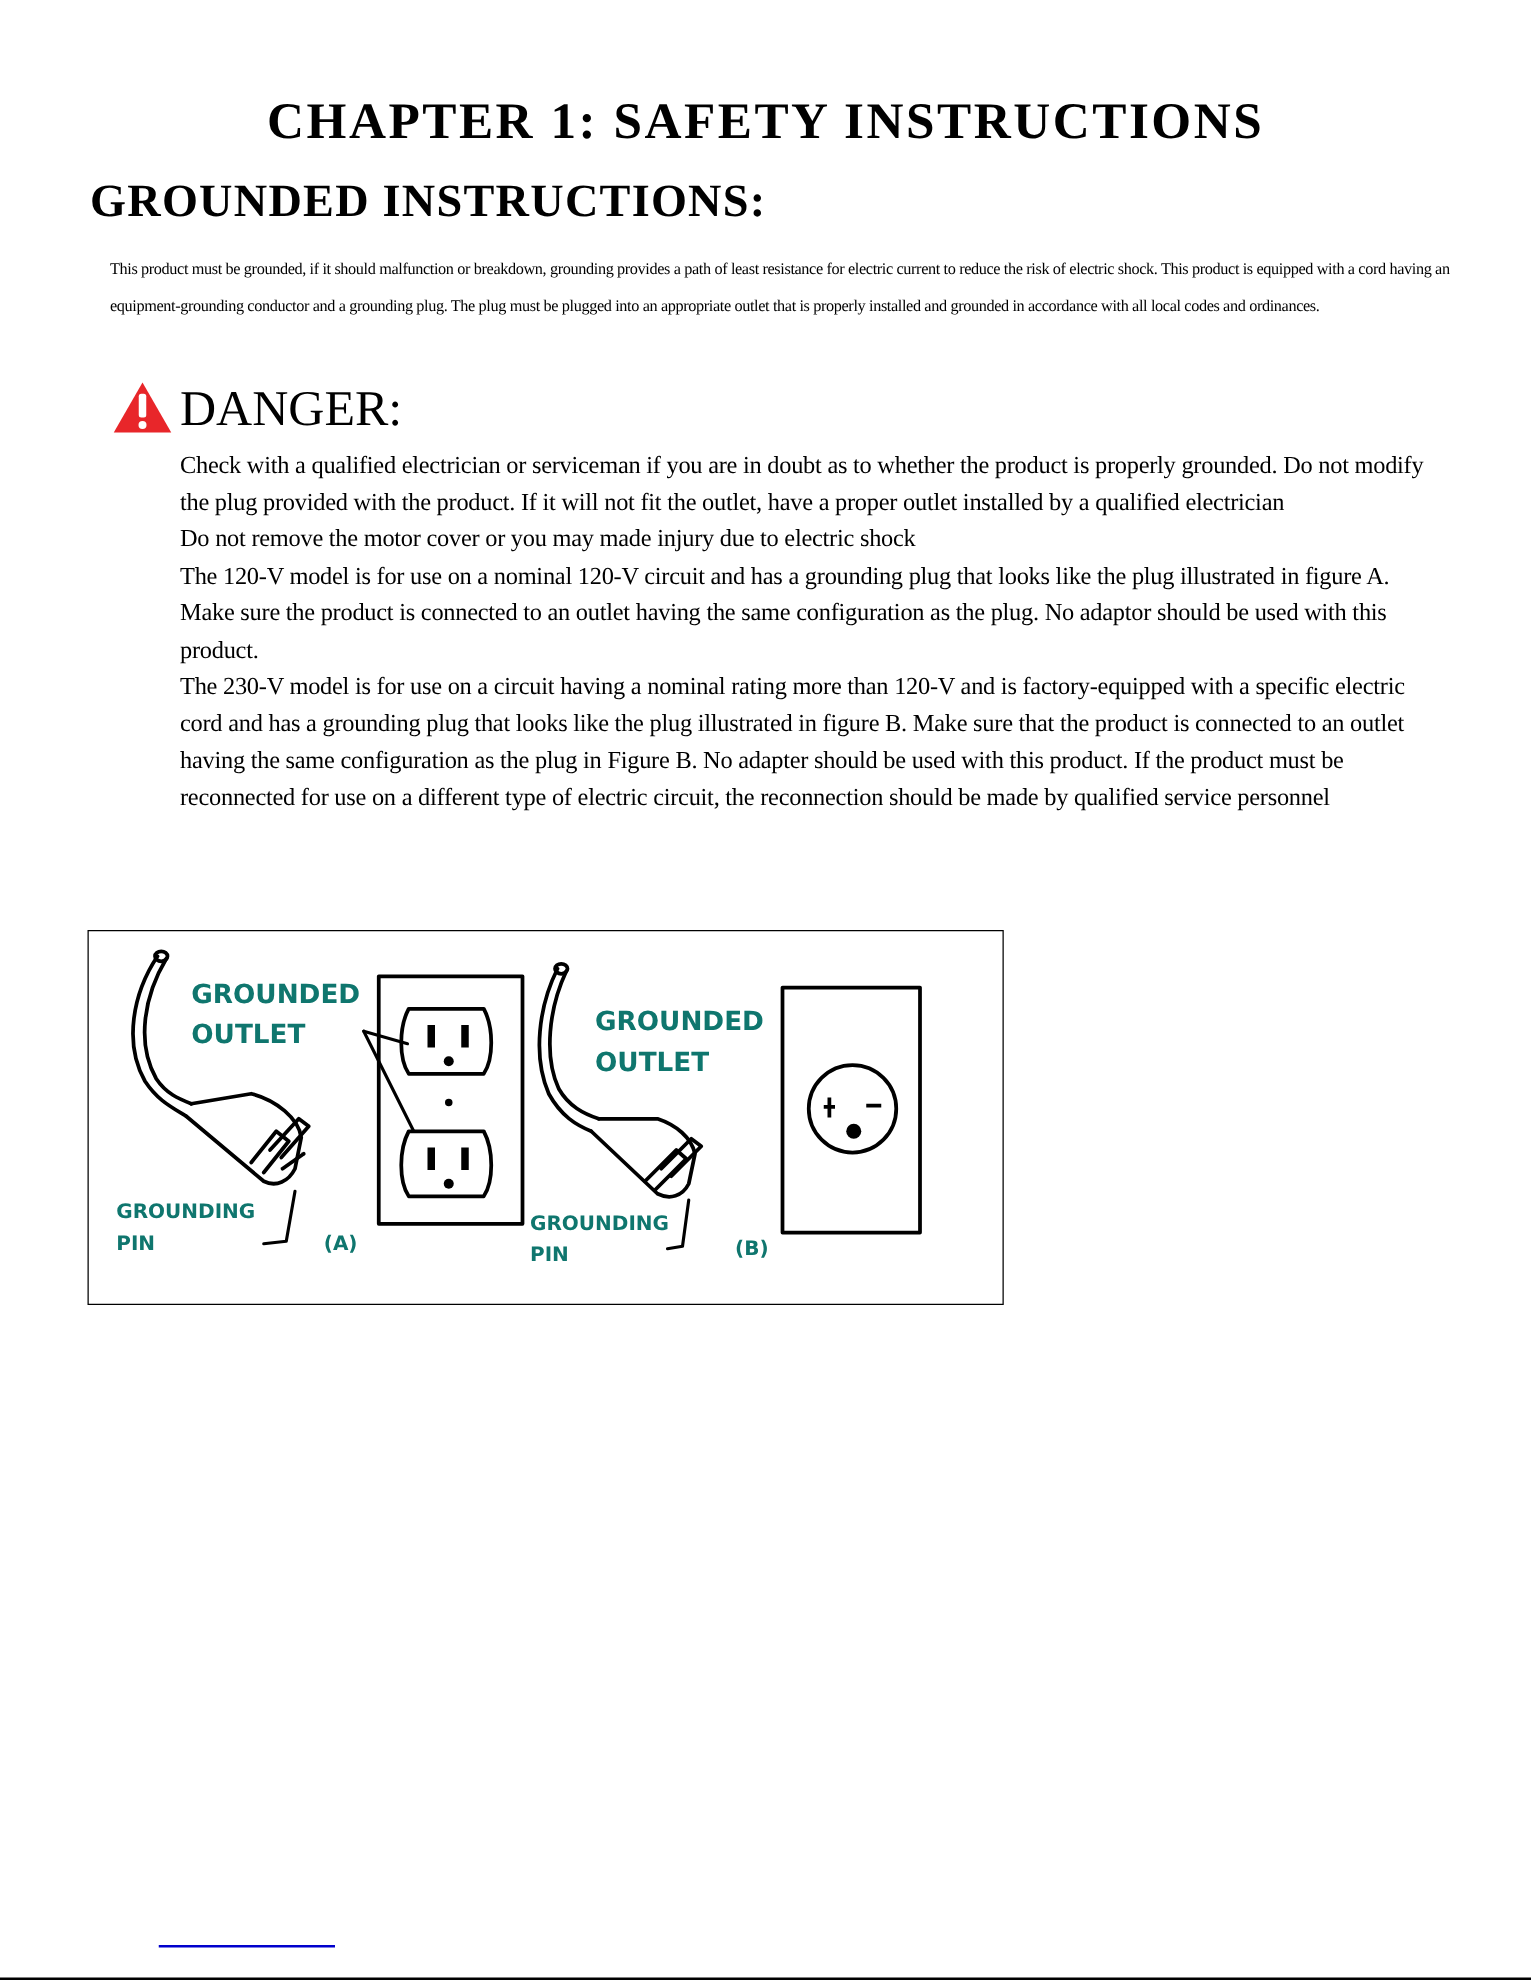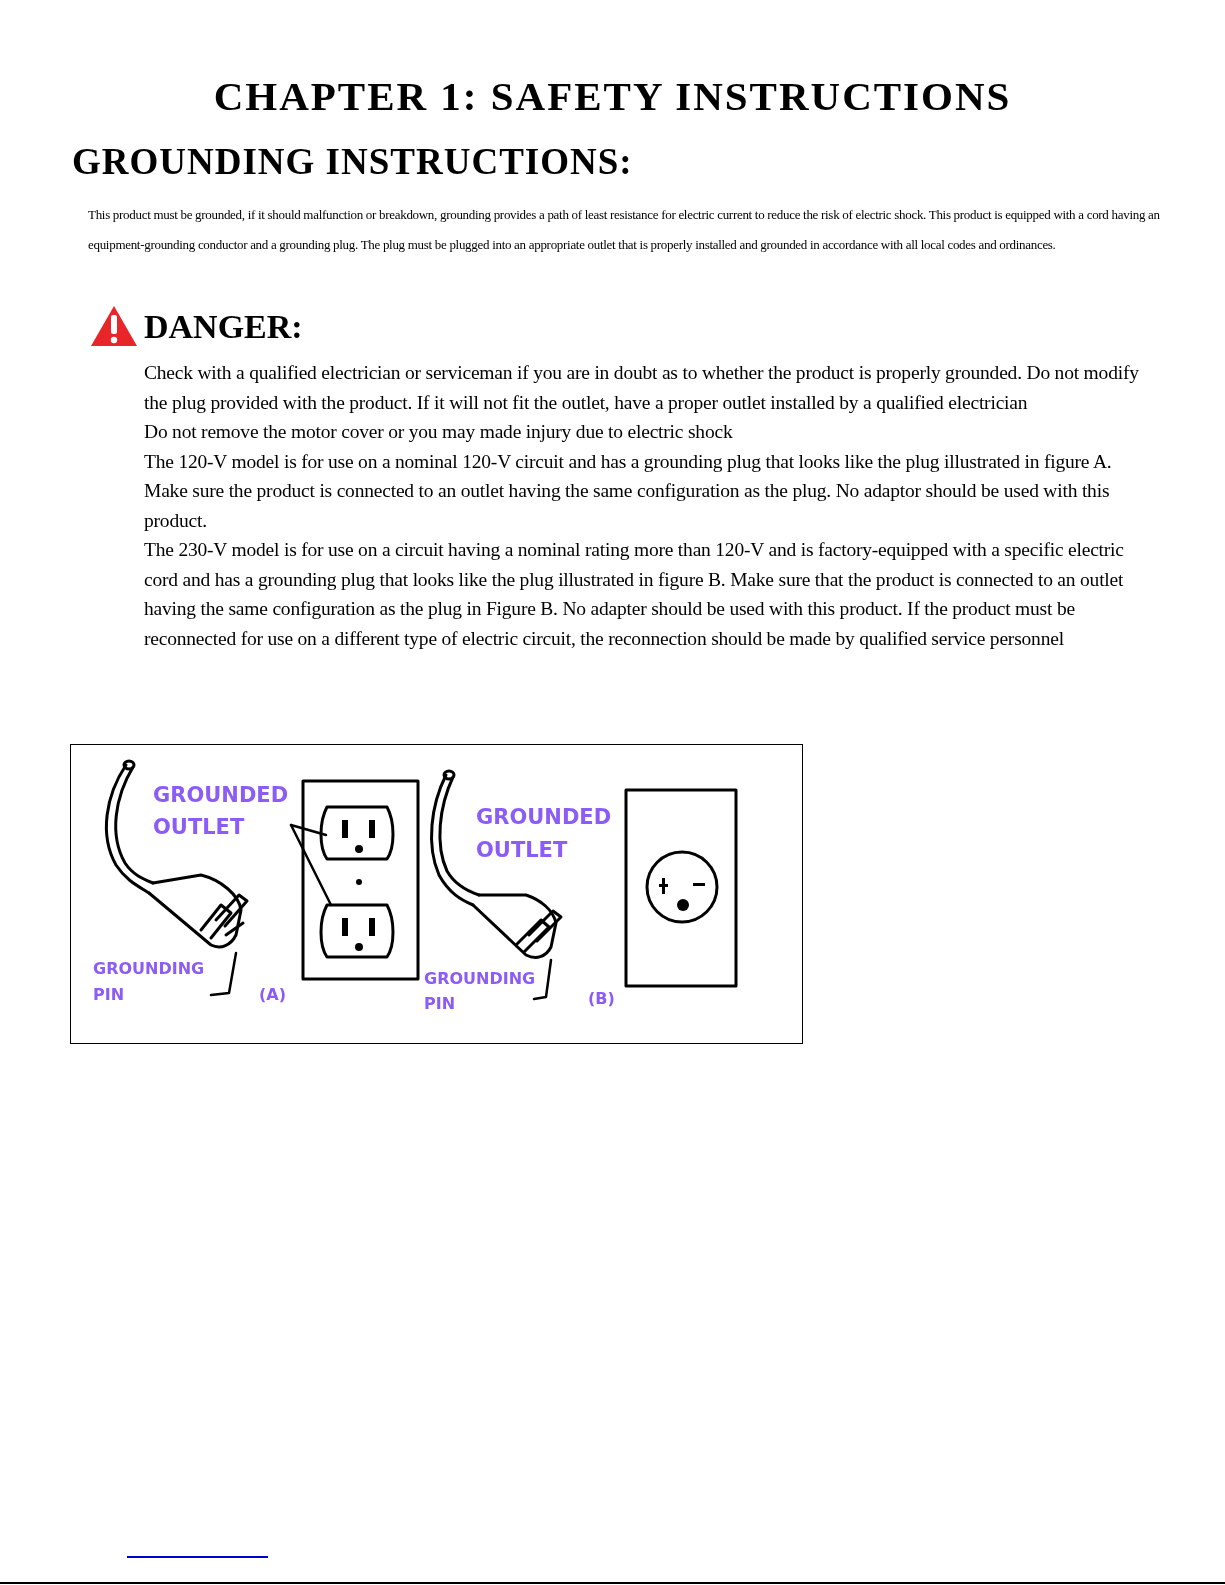--- a/index.html
+++ b/index.html
@@ -2,34 +2,34 @@
 <html><head>
   <meta charset="utf-8">
   <style>
     html, body { margin: 0; padding: 0; background: #ffffff; }
     body { width: 1225px; height: 1585px; position: relative; overflow: hidden; font-family: "Liberation Serif", "DejaVu Serif", serif; color: #000; }
     .chapter-title { position: absolute; top: 72px; left: 0; width: 1225px; text-align: center; font-size: 41px; letter-spacing: 2px; font-weight: bold; margin: 0; }
     .section-title { position: absolute; top: 140px; left: 72px; font-size: 37px; font-weight: bold; letter-spacing: 1px; margin: 0; }
     .intro { position: absolute; top: 184px; left: 72px; width: 1085px; font-size: 13px; line-height: 29.5px; margin: 16px; letter-spacing: -0.3px; }
     .danger-head { position: absolute; top: 305px; left: 90px; display: flex; align-items: flex-end; }
     .danger-icon { width: 48px; height: 42px; }
-    .danger-label { font-size: 34px; font-weight: bold; margin-left: 6px; line-height: 40px; }
+    .danger-label { font-size: 40px; font-weight: normal; margin-left: 6px; line-height: 40px; }
     .danger-body { position: absolute; top: 358px; left: 144px; width: 1000px; font-size: 19.5px; line-height: 29.5px; letter-spacing: -0.2px; }
     .danger-body p { margin: 0; }
     .figure { position: absolute; top: 744px; left: 70px; width: 733px; height: 300px; border: 1.5px solid #000; box-sizing: border-box; }
     .figure svg { position: absolute; left: 0; top: 0; }
-    .fig-label { position: absolute; font-family: "DejaVu Sans", sans-serif; font-weight: bold; color: #8b5cf6; }
+    .fig-label { position: absolute; font-family: "DejaVu Sans", sans-serif; font-weight: bold; color: #0f766e; }
     .footer-link { position: absolute; top: 1556px; left: 127px; width: 141px; height: 0; border-top: 2px solid #0000cc; }
     .footer-rule { position: absolute; top: 1582px; left: 0; width: 1225px; border-top: 2px solid #000; }
   </style>
 </head>
 <body>
 
 <h1 class="chapter-title">CHAPTER 1: SAFETY INSTRUCTIONS</h1>
-<h2 class="section-title">GROUNDING INSTRUCTIONS:</h2>
+<h2 class="section-title">GROUNDED INSTRUCTIONS:</h2>
 <p class="intro"> This product must be grounded, if it should malfunction or breakdown, grounding provides a path of least resistance for electric current to reduce the risk of electric shock. This product is equipped with a cord having an equipment-grounding conductor and a grounding plug. The plug must be plugged into an appropriate outlet that is properly installed and grounded in accordance with all local codes and ordinances.</p>
 
 <div class="danger-head">
   <svg class="danger-icon" viewBox="0 0 48 42">
     <polygon points="24,1 47,41 1,41" fill="#e8262a"></polygon>
     <rect x="21" y="10" width="6" height="19" rx="2" fill="#fff"></rect>
     <circle cx="24" cy="35" r="3.2" fill="#fff"></circle>
   </svg>
   <span class="danger-label">DANGER:</span>
 </div>

